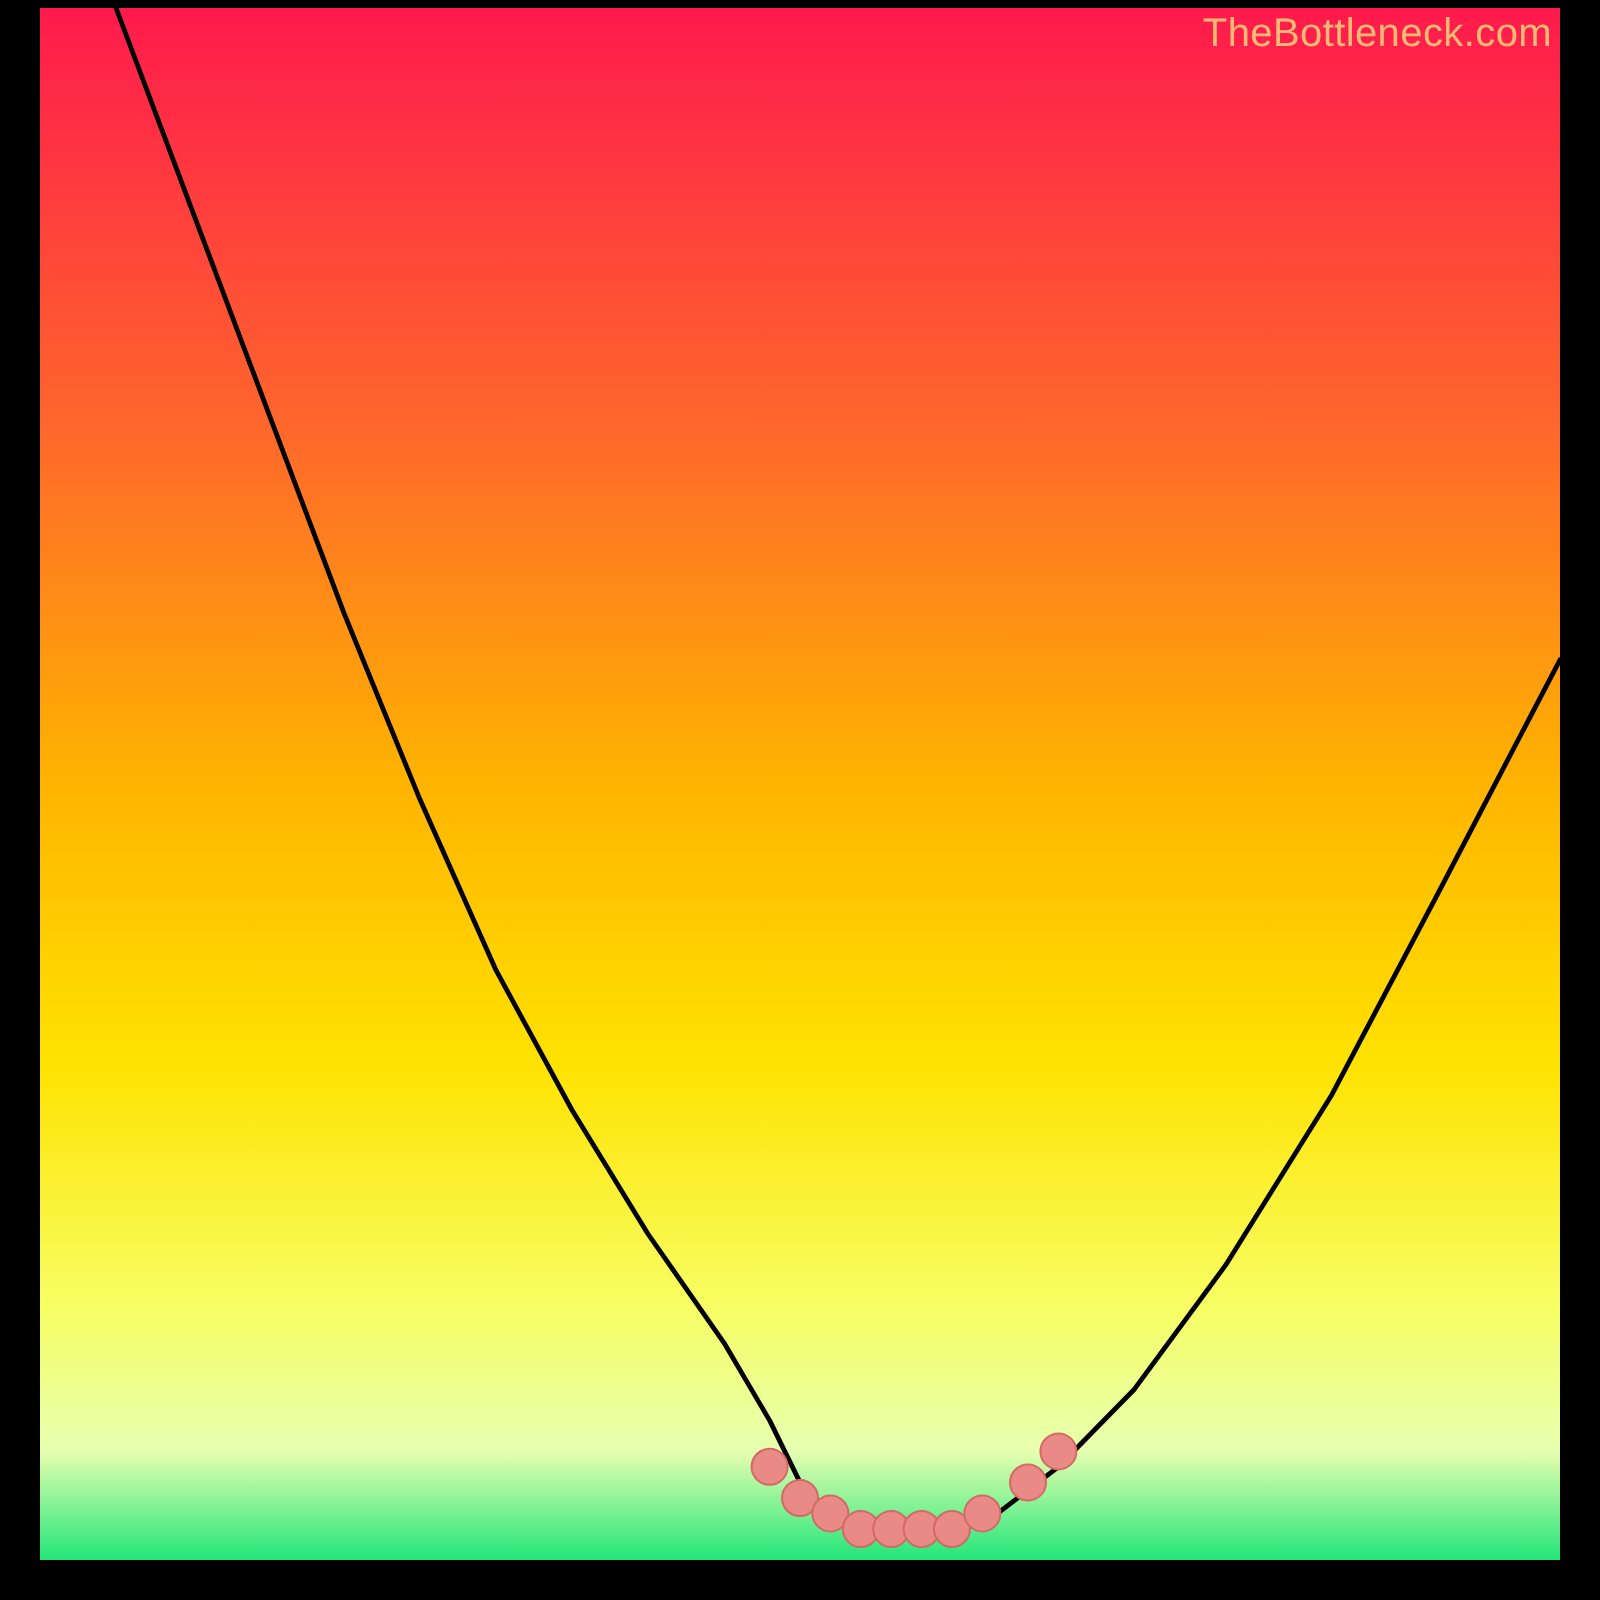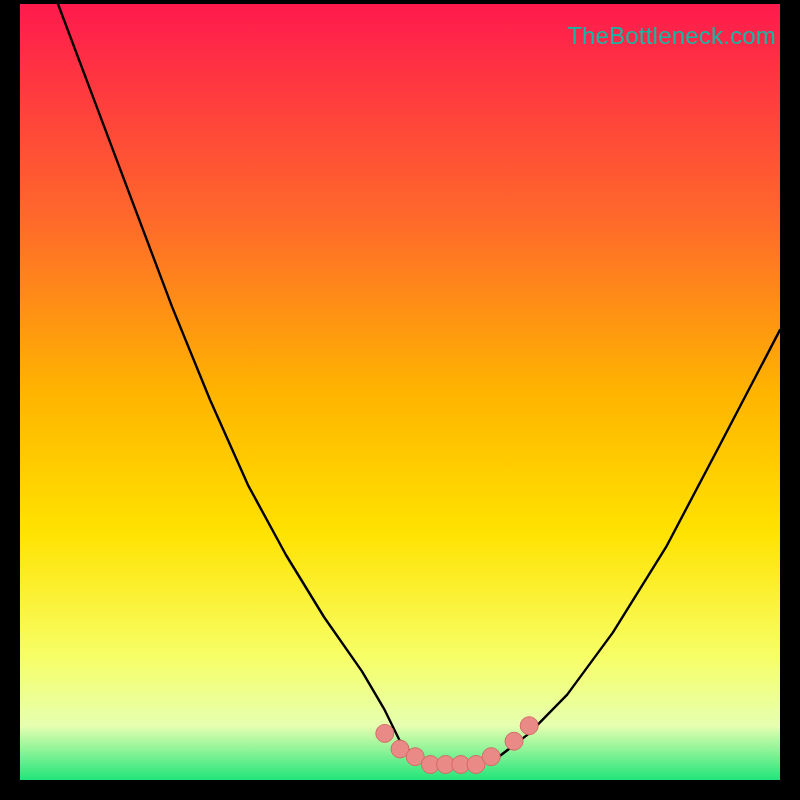--- a/index.html
+++ b/index.html
@@ -21,24 +21,24 @@
   }
   .plot {
     position: absolute;
     left: 0;
     top: 0;
     width: 760px;
     height: 776px;
   }
   .watermark {
     position: absolute;
-    top: 22px;
+    top: 6px;
     right: 24px;
-    color: #14b8a6;
-    font-size: 24px;
+    color: #fdba74;
+    font-size: 20px;
     letter-spacing: 0.2px;
     font-weight: 400;
     user-select: none;
   }
   svg { display: block; }
 </style>
 </head>
 <body>
 
 <div class="frame">

